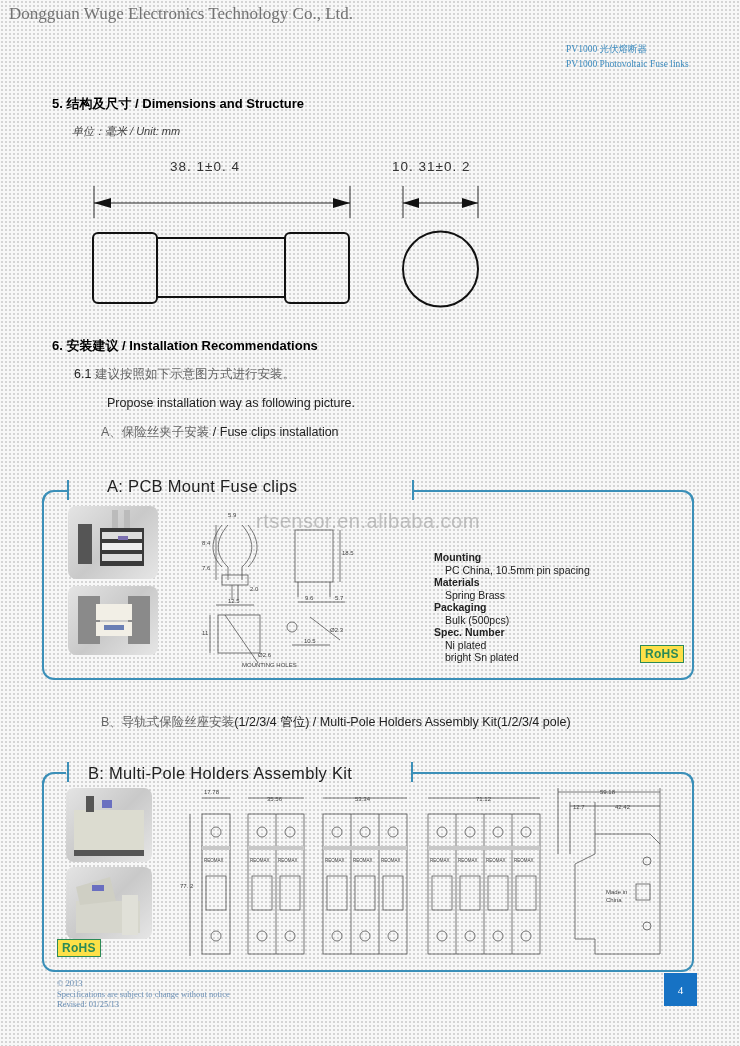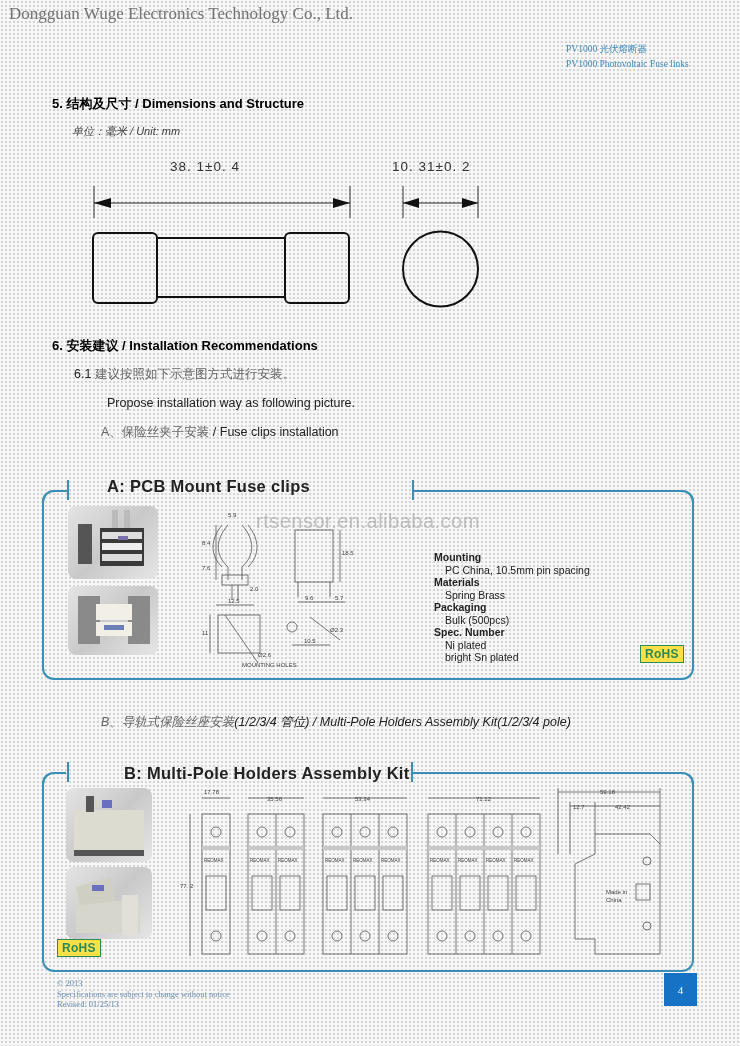--- a/index.html
+++ b/index.html
@@ -25,21 +25,21 @@
   .sec-title { font-weight: bold; font-size: 13px; color: #000000; white-space: nowrap; }
   .unit { left: 72px; top: 124px; font-size: 11px; font-style: italic; color: #444; }
   .dim-label { font-size: 13.5px; color: #333; letter-spacing: 1px; white-space: nowrap; }
   .para { font-size: 12.5px; color: #222; white-space: nowrap; }
   .para .cn { color: #666; }
   .panel {
     border: 2px solid #3a8fb8; border-radius: 12px; border-top: none;
   }
   .panel-topline { height: 2px; background: #3a8fb8; }
   .tick { width: 2px; background: #3a8fb8; }
-  .panel-heading { font-weight: bold; font-size: 16.5px; color: #222; letter-spacing: 0.3px; white-space: nowrap; text-align: center; }
+  .panel-heading { font-weight: normal; font-size: 16.5px; color: #222; letter-spacing: 0.3px; white-space: nowrap; text-align: center; }
   .photo {
     border-radius: 8px;
     background: linear-gradient(135deg, #e4e4e4 0%, #c9c9c9 50%, #e6e6e6 100%);
     overflow: hidden;
   }
   .spec { font-size: 10.5px; line-height: 12.5px; color: #222; }
   .spec .k { font-weight: bold; }
   .spec .v { padding-left: 11px; }
   .rohs {
     border: 1.5px solid #2b8a56; color: #2b8a56; font-weight: bold;
@@ -186,31 +186,31 @@
     <div class="v">Bulk (500pcs)</div>
   </div>
   <div>
     <div class="k">Spec. Number</div>
     <div class="v">Ni plated</div>
     <div class="v">bright Sn plated</div>
   </div>
 </div>
 <div class="abs rohs" style="left:640px; top:645px;">RoHS</div>
 
-<div class="abs para" style="left:101px; top:714px;font-style:italic;">
+<div class="abs para" style="left:101px; top:714px;">
   <span class="cn">B、导轨式保险丝座安装</span><span>(1/2/3/4 管位) / Multi-Pole Holders Assembly Kit(1/2/3/4 pole)</span>
 </div>
 
 <div class="abs panel" style="left:42px; top:772px; width:652px; height:200px;"></div>
 <div class="abs" style="left:42px; top:772px; width:24px; height:14px; border-left:2px solid #3a8fb8; border-top:2px solid #3a8fb8; border-top-left-radius:12px;"></div>
 <div class="abs tick" style="left:67px; top:762px; height:20px;"></div>
 <div class="abs tick" style="left:411px; top:762px; height:20px;"></div>
 <div class="abs panel-topline" style="left:411px; top:772px; width:271px;"></div>
 <div class="abs" style="left:670px; top:772px; width:24px; height:14px; border-right:2px solid #3a8fb8; border-top:2px solid #3a8fb8; border-top-right-radius:12px;"></div>
-<div class="abs panel-heading" style="left:88px; top:764px;margin-left:36px;">B: Multi-Pole Holders Assembly Kit</div>
+<div class="abs panel-heading" style="left:88px; top:764px;">B: Multi-Pole Holders Assembly Kit</div>
 
 <div class="abs photo" style="left:66px; top:788px; width:86px; height:74px;">
   <svg width="86" height="74">
     <rect x="8" y="22" width="70" height="44" fill="#dcdcd0"></rect>
     <rect x="20" y="8" width="8" height="16" fill="#555"></rect>
     <rect x="36" y="12" width="10" height="8" fill="#6a6fc0"></rect>
     <rect x="8" y="62" width="70" height="6" fill="#555"></rect>
   </svg>
 </div>
 <div class="abs photo" style="left:66px; top:867px; width:86px; height:72px;">

